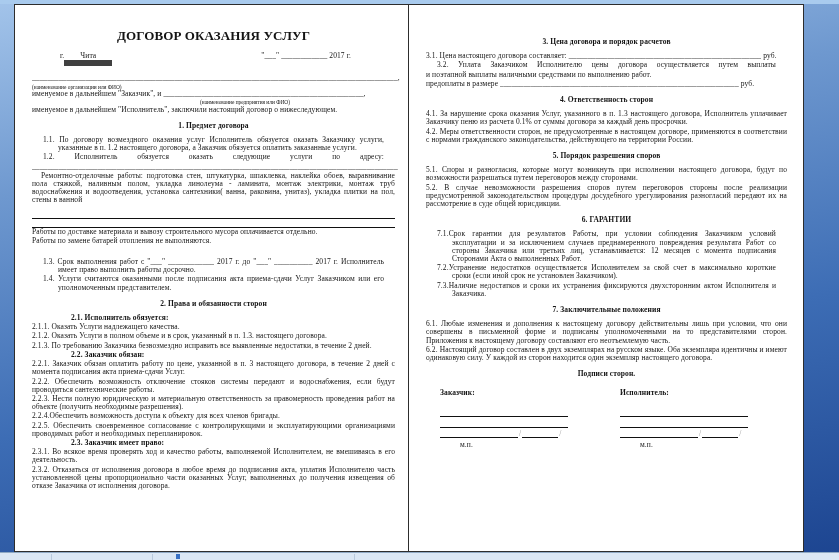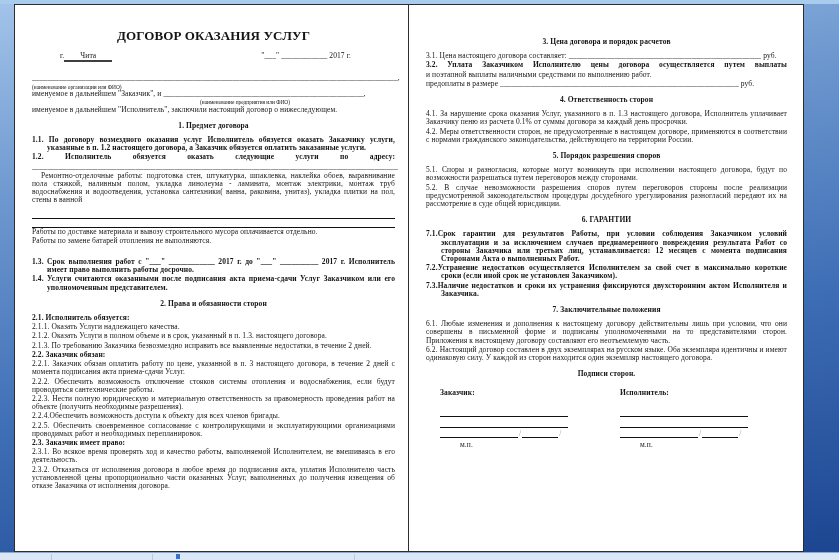--- a/index.html
+++ b/index.html
@@ -9,27 +9,27 @@
   .topstrip{position:absolute;top:0;left:0;right:0;height:4px;background:#a9cbee;}
   .bottomstrip{position:absolute;left:0;right:0;bottom:0;height:7px;background:#dbe7f4;border-top:1px solid #8fa9c4;}
   .sep{position:absolute;bottom:0;width:1px;height:6px;background:#b9cadd;}
   .glyph{position:absolute;bottom:1px;width:4px;height:5px;background:#3b72c4;}
   .page{position:absolute;top:4px;height:548px;background:#ffffff;border:1px solid #2d2d2d;box-sizing:border-box;padding:25px 16px 0 17px;}
   .p1{left:14px;width:398px;}
   .p2{left:408px;width:396px;}
   .content{font-size:7.5px;line-height:8.2px;letter-spacing:0.1px;}
   .title{text-align:center;font-weight:bold;font-size:13px;margin:2px 0 12px;}
   .headrow{display:flex;justify-content:space-between;padding:0 44px 0 28px;margin:2px 0 14px;}
-  .u{border-bottom:2px solid #404040;padding:0 16px;}
+  .u{border-bottom:6px solid #404040;padding:0 16px;}
   .h{text-align:center;font-weight:bold;margin:8px 0 6px;}
   .p{text-align:justify;margin:0 0 1px;}
   .pi{text-indent:9px;}
-  .b{font-weight:bold;}
+  .b{font-weight:bold;margin-left:39px;}
   .jf{text-align-last:justify;}
-  .hang{text-align:justify;padding-left:15px;text-indent:-15px;margin:0 0 1px;font-weight:bold;}
+  .hang{text-align:justify;padding-left:15px;text-indent:-15px;margin:0 11px 1px;}
   .small{font-size:5.4px;line-height:6.4px;letter-spacing:0;}
   .sr{padding-left:168px;}
   .rule{border-top:1px solid #111;height:0;}
   .sigs{display:flex;gap:52px;margin:10px 0 0 14px;}
   .sigcol{width:128px;}
   .siglabel{font-weight:bold;margin-bottom:9px;}
   .sline{border-bottom:1px solid #111;height:10px;}
   .sl3{display:flex;align-items:flex-end;height:10px;}
   .sl3 .a{border-bottom:1px solid #111;width:78px;height:10px;}
   .sl3 .c{border-bottom:1px solid #111;width:36px;height:10px;}
@@ -68,21 +68,21 @@
         <div class="gap" style="height: 12px;"></div>
         <div class="hang">1.3. Срок выполнения работ с "___" ____________ 2017 г.  до "___" __________ 2017 г. Исполнитель имеет право выполнить работы досрочно.</div>
         <div class="hang">1.4. Услуги считаются оказанными после подписания акта приема-сдачи Услуг Заказчиком или его уполномоченным представителем.</div>
         <div class="h">2. Права и обязанности сторон</div>
         <div class="p b">2.1. Исполнитель обязуется:</div>
         <div class="p">2.1.1. Оказать Услуги надлежащего качества.</div>
         <div class="p">2.1.2. Оказать Услуги в полном объеме и в срок, указанный в п. 1.3. настоящего договора.</div>
         <div class="p">2.1.3. По требованию Заказчика безвозмездно исправить все выявленные недостатки, в течение 2 дней.</div>
         <div class="p b">2.2. Заказчик обязан:</div>
         <div class="p">2.2.1. Заказчик обязан оплатить работу по цене, указанной в п. 3 настоящего договора, в течение 2 дней с момента подписания акта приема-сдачи Услуг.</div>
-        <div class="p">2.2.2. Обеспечить возможность отключение стояков системы отопления и водоснабжения, если будут проводиться сантехнические работы.</div>
+        <div class="p">2.2.2. Обеспечить возможность отключение стояков системы передают и водоснабжения, если будут проводиться сантехнические работы.</div>
         <div class="p">2.2.3. Нести полную юридическую и материальную ответственность за правомерность проведения работ на объекте (получить необходимые разрешения).</div>
         <div class="p">2.2.4.Обеспечить возможность доступа к объекту для всех членов бригады.</div>
         <div class="p">2.2.5. Обеспечить своевременное согласование с контролирующими и эксплуатирующими организациями проводимых работ и необходимых перепланировок.</div>
         <div class="p b">2.3. Заказчик имеет право:</div>
         <div class="p">2.3.1. Во всякое время проверять ход и качество работы, выполняемой Исполнителем, не вмешиваясь в его деятельность.</div>
         <div class="p">2.3.2. Отказаться от исполнения договора в любое время до подписания акта, уплатив Исполнителю часть установленной цены пропорционально части оказанных Услуг, выполненных до получения извещения об отказе Заказчика от исполнения договора.</div>
       </div>
   </div>
 
   <div class="page p2">

